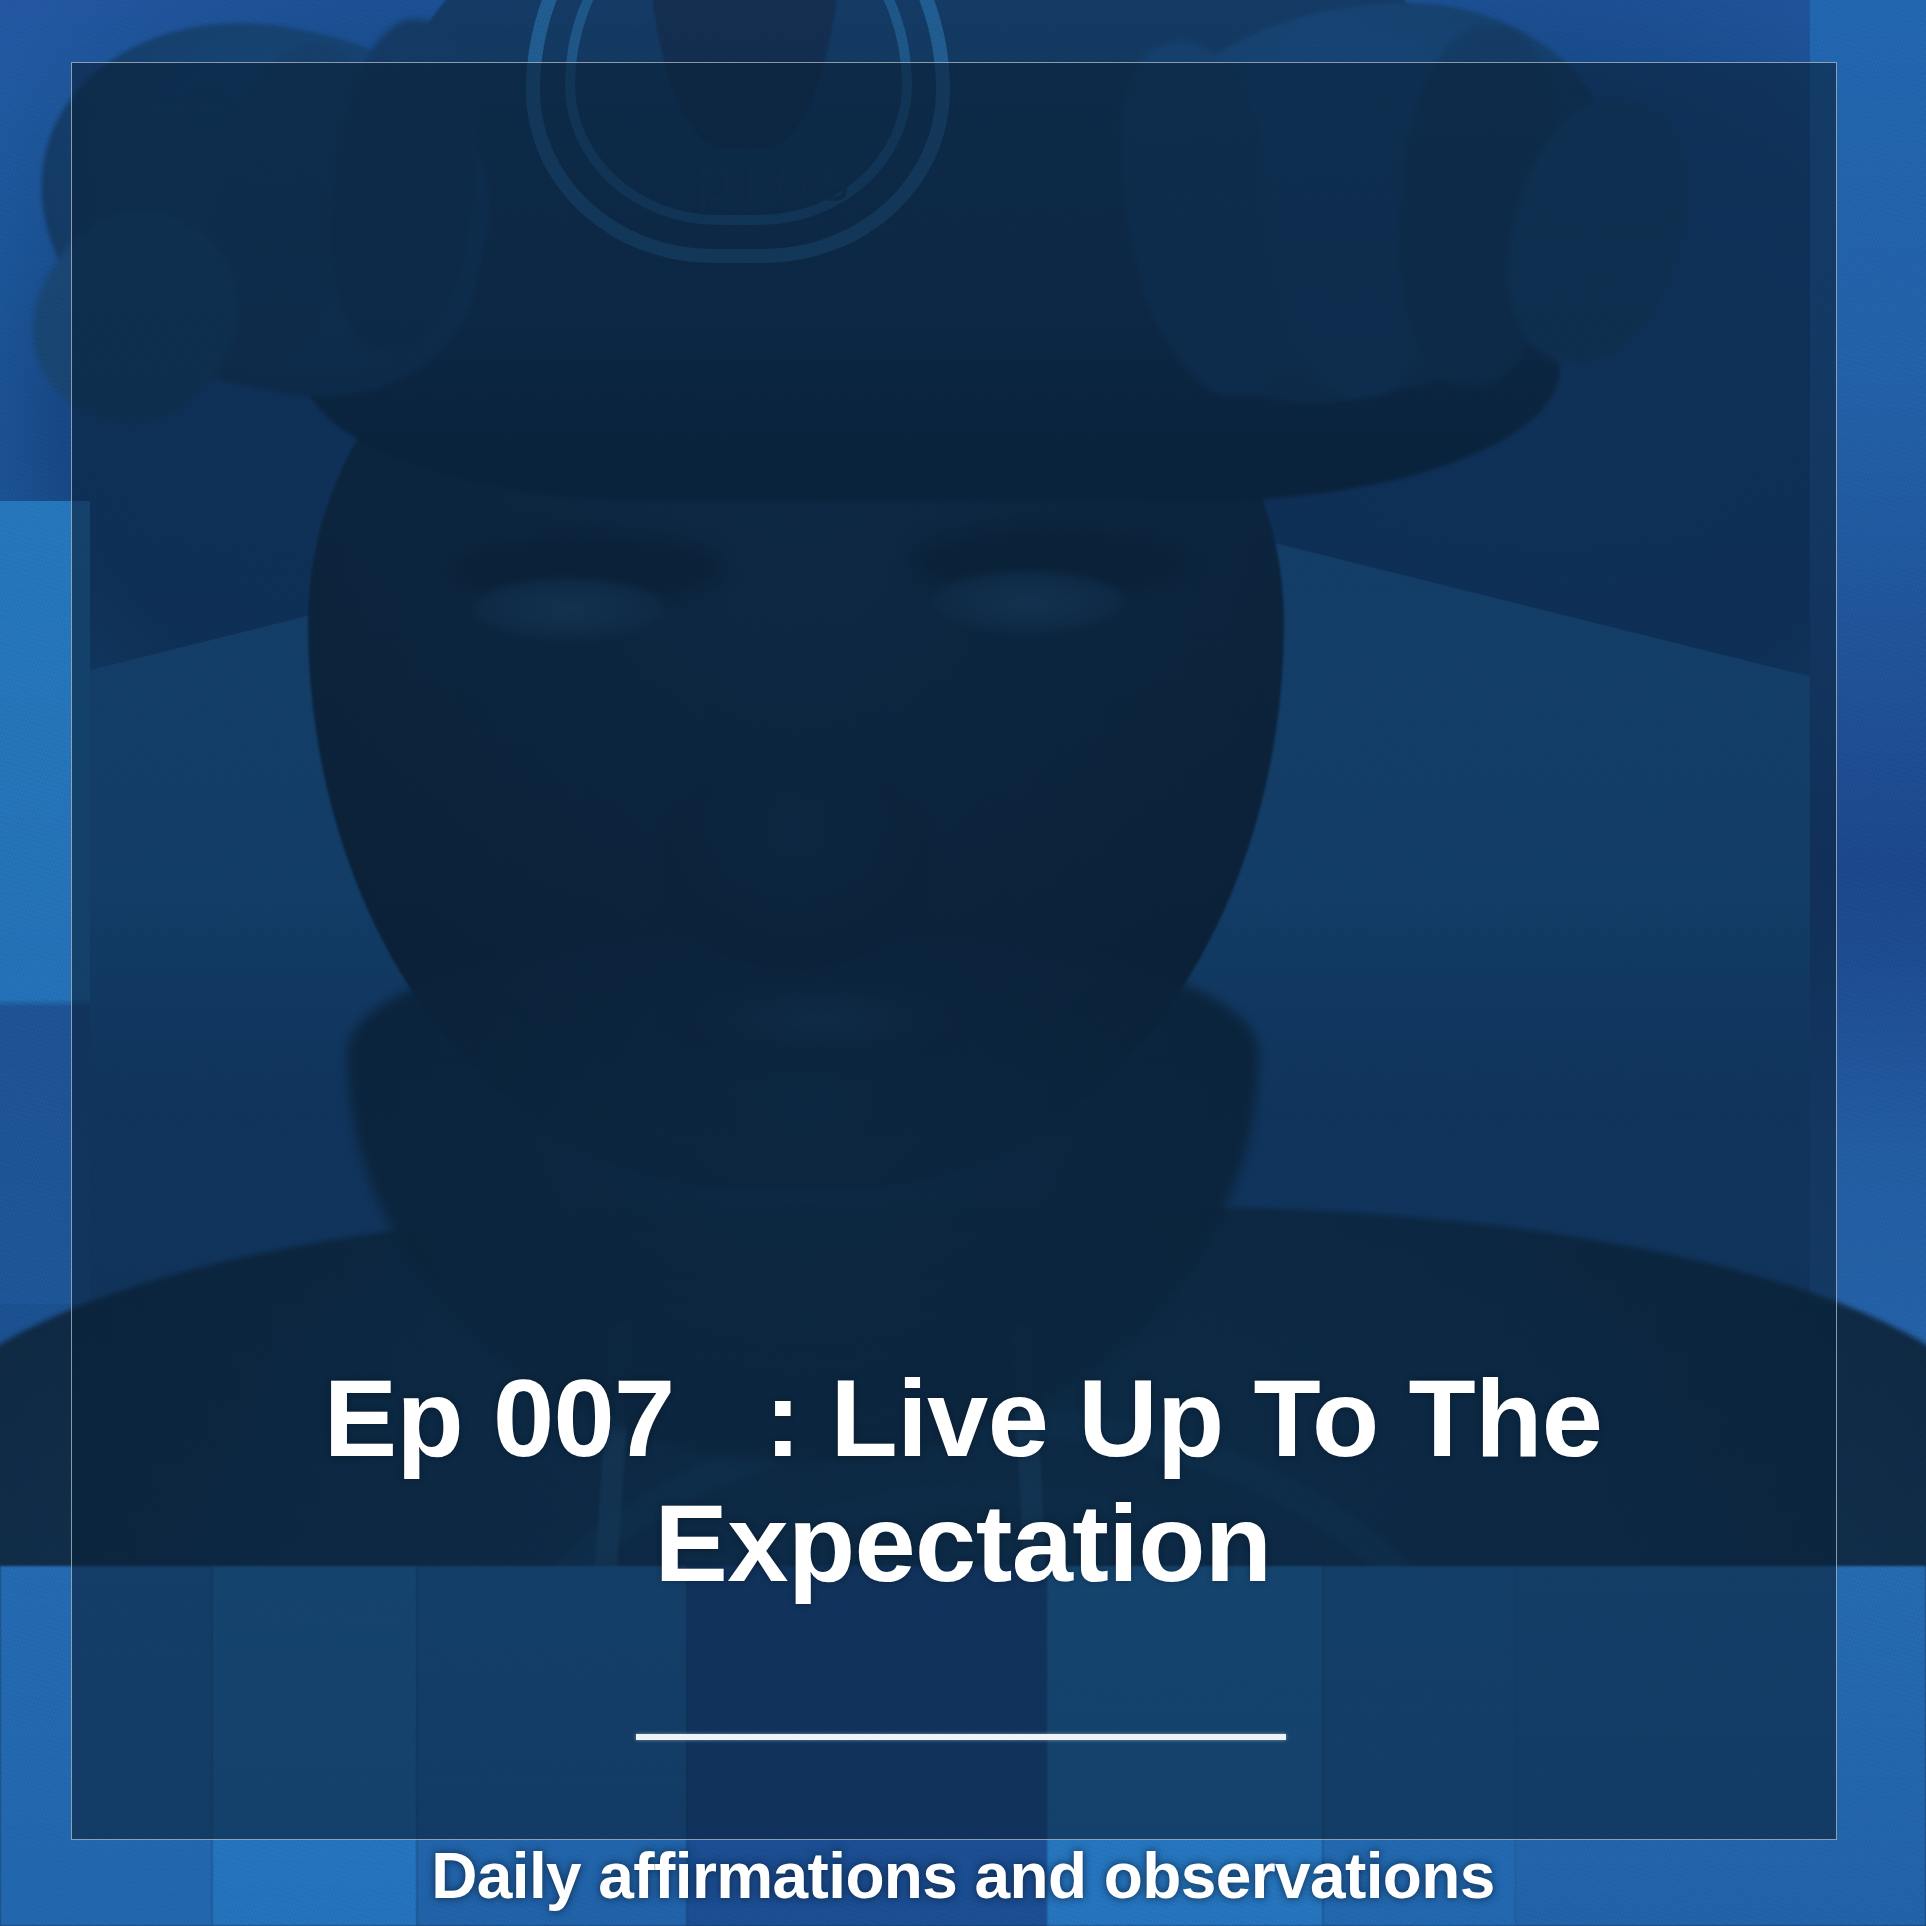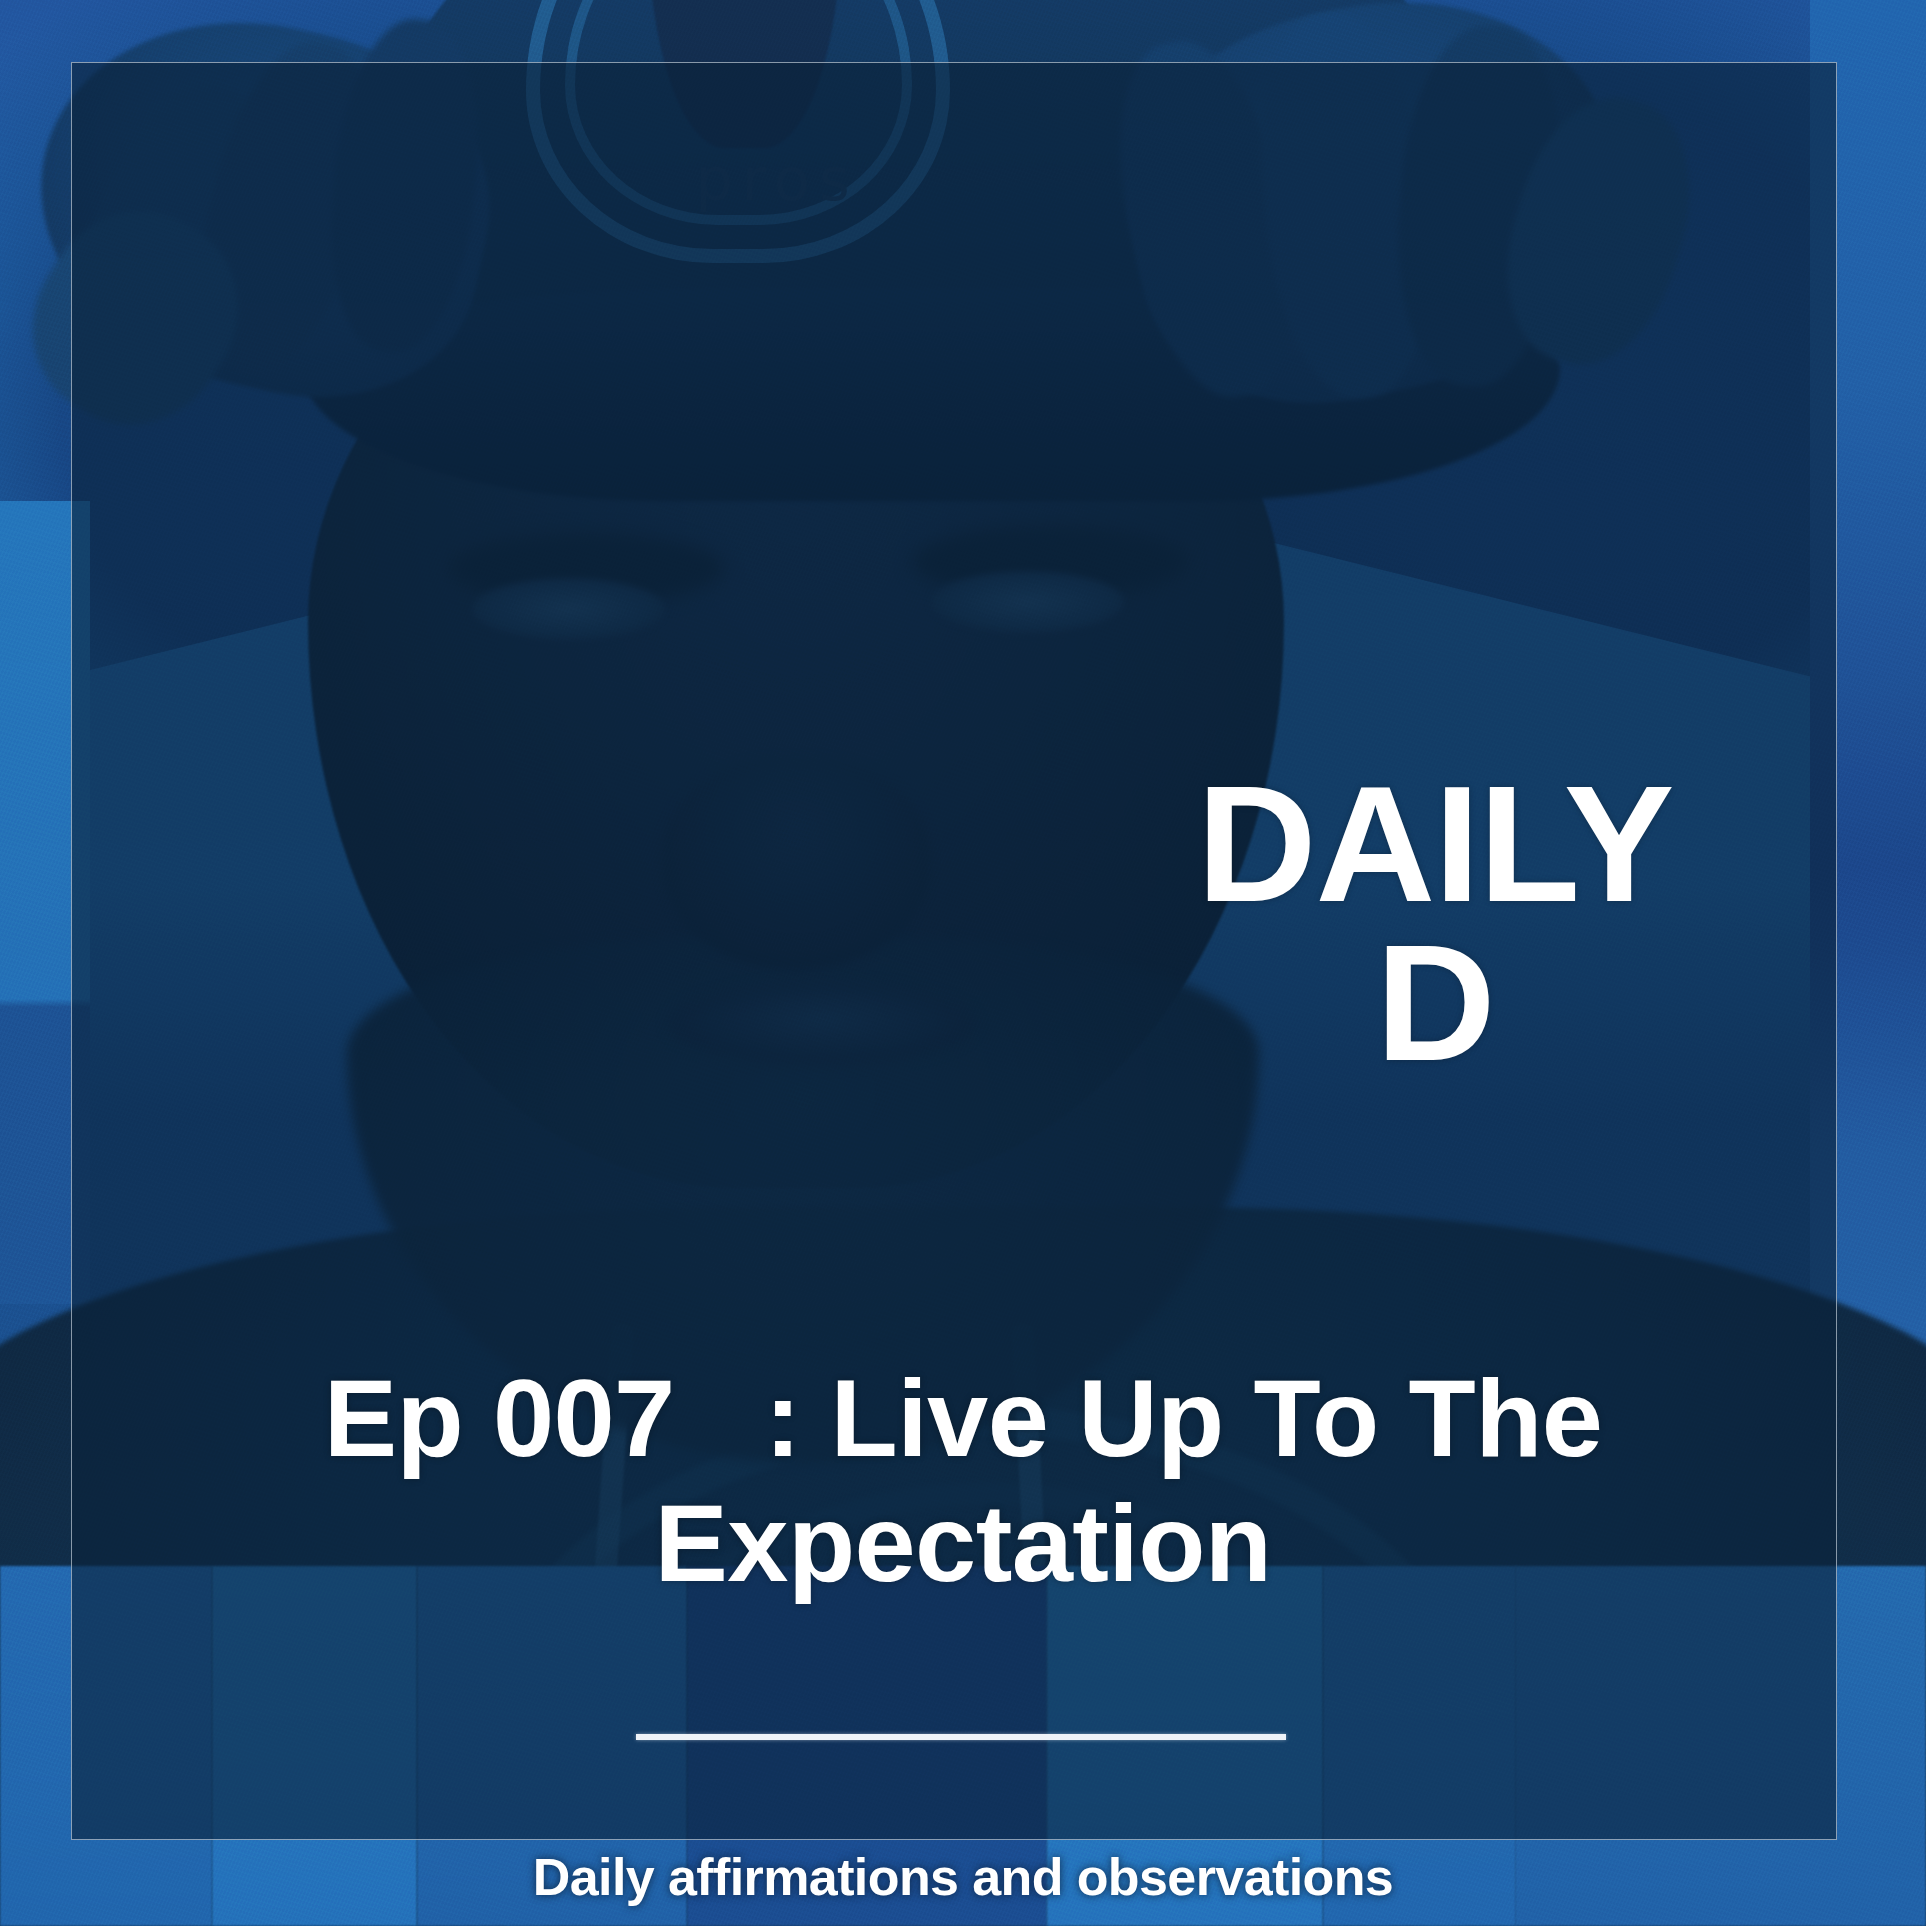--- a/index.html
+++ b/index.html
@@ -226,25 +226,24 @@
     left:636px;top:1734px;width:650px;height:5.8px;
     background:#eef3f8;
     box-shadow:0 0 3.9px rgba(255,255,255,.45);
   }
 
   .tagline{
     position:absolute;
     left:141px;top:1839px;width:1644px;
     text-align:center;
     color:#ffffff;
-    font-size:52px;
+    font-size:64px;
     font-weight:700;
     letter-spacing:-0.6px;
     text-shadow:0 0 9px rgba(10,30,55,.85);
-    margin-top:8px;
   }
 </style>
 </head>
 <body>
 
 <div id="stage">
 
   <div class="photo">
     <div class="bg-base"></div>
 
@@ -300,24 +299,20 @@
 
     <div class="bg-noise"></div>
     <div class="duotone"></div>
     <div class="duotone2"></div>
   </div>
 
   <div class="inner-card"></div>
 
   <div class="text-layer">
 
-    <div class="show-title">
-      <div>DAILY</div>
-      <div>D</div>
-    </div>
 
     <div class="episode-title">Ep 007   : Live Up To The Expectation</div>
 
     <div class="divider"></div>
 
     <div class="tagline">Daily affirmations and observations</div>
 
   </div>
 
 </div>

